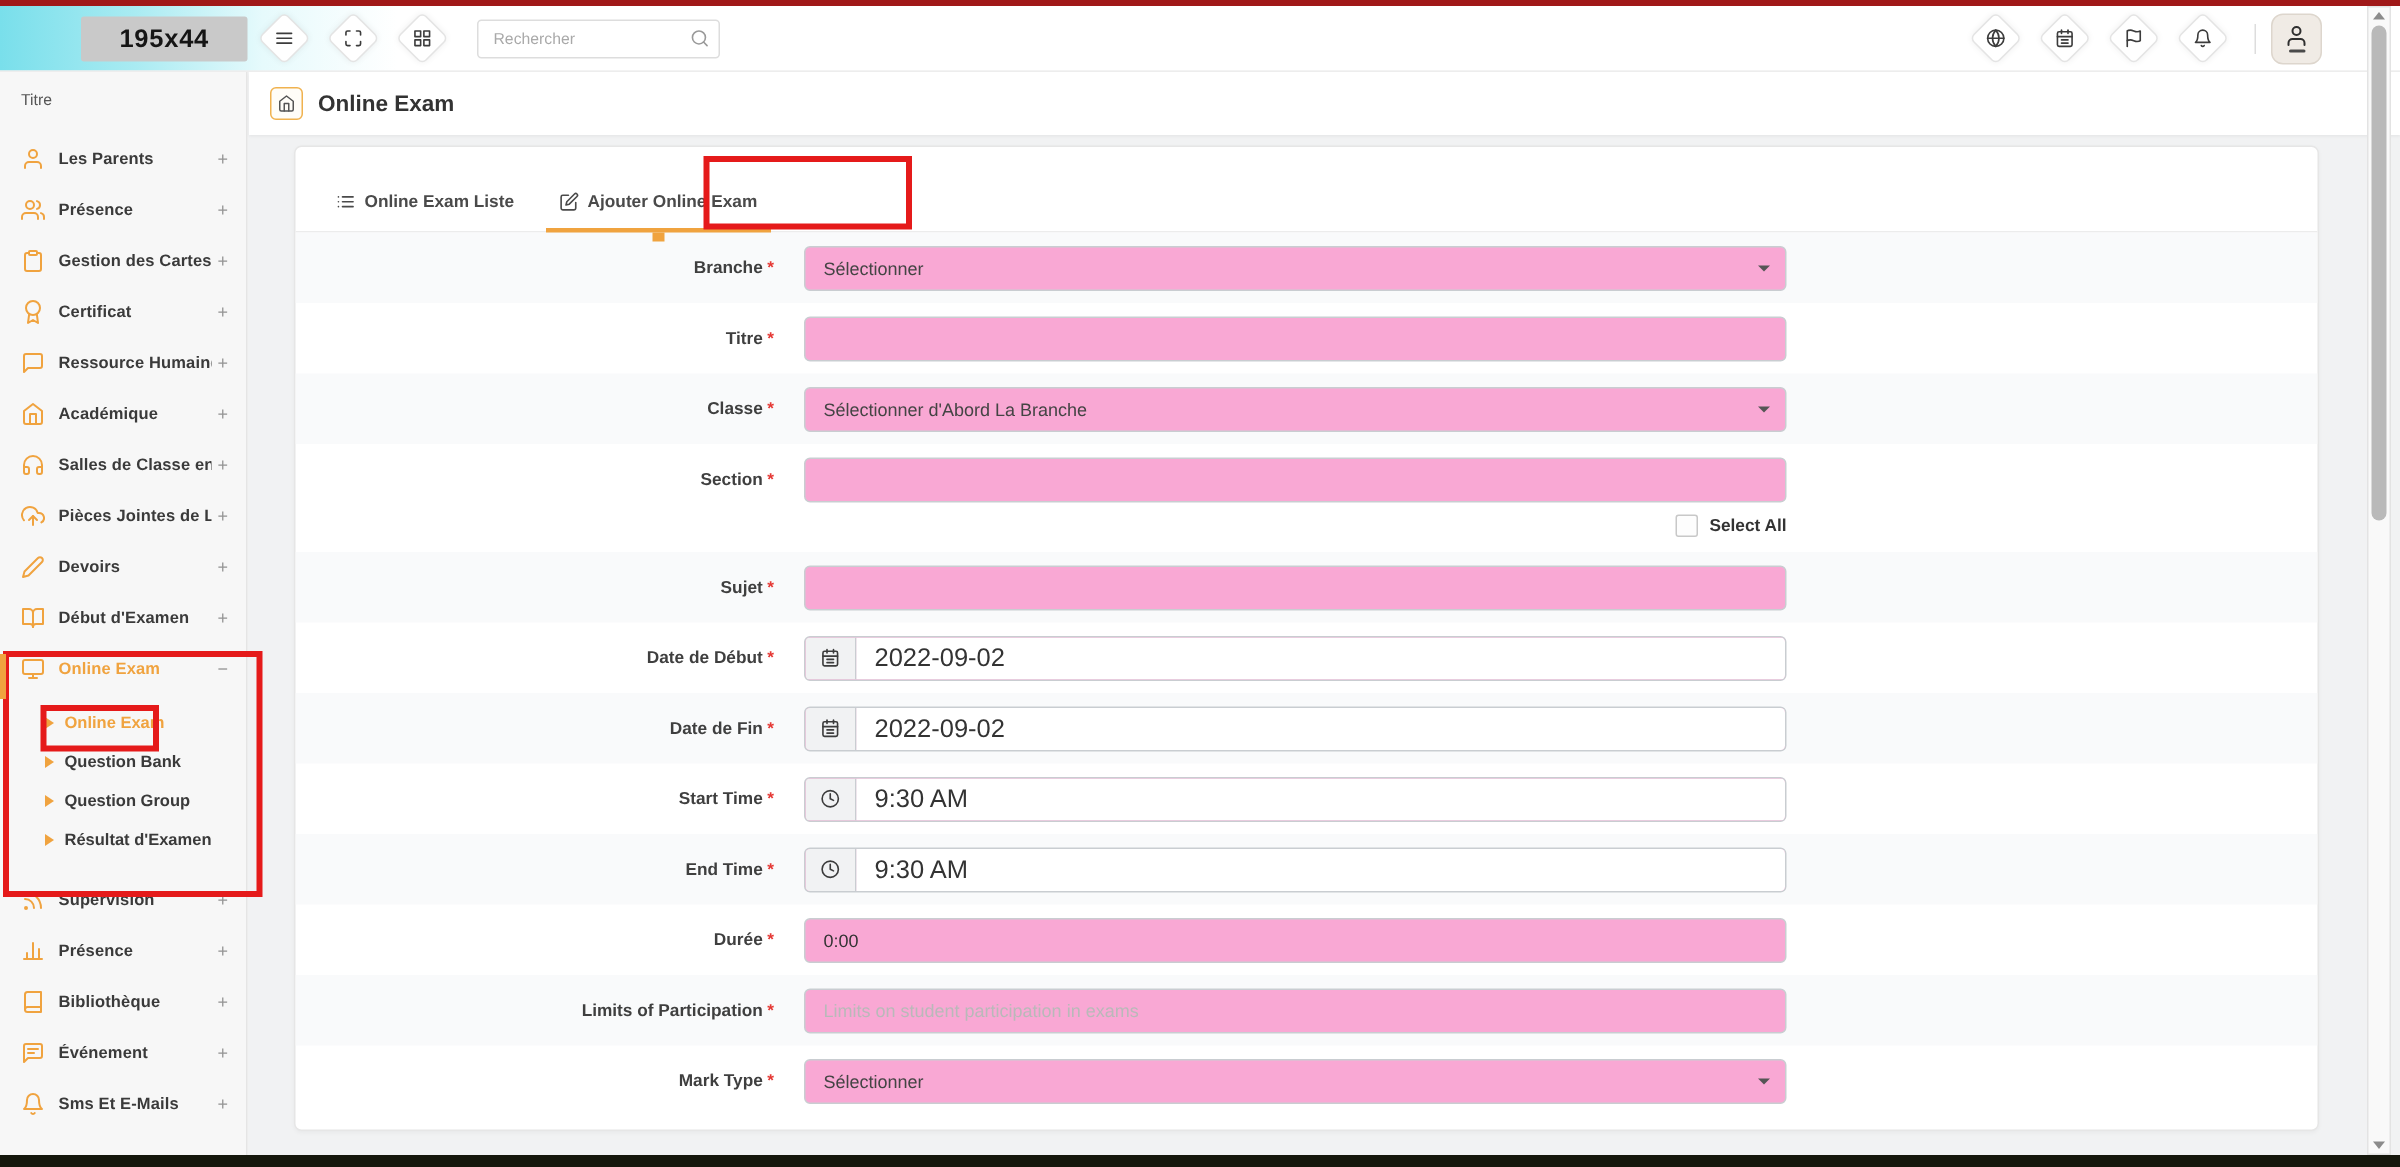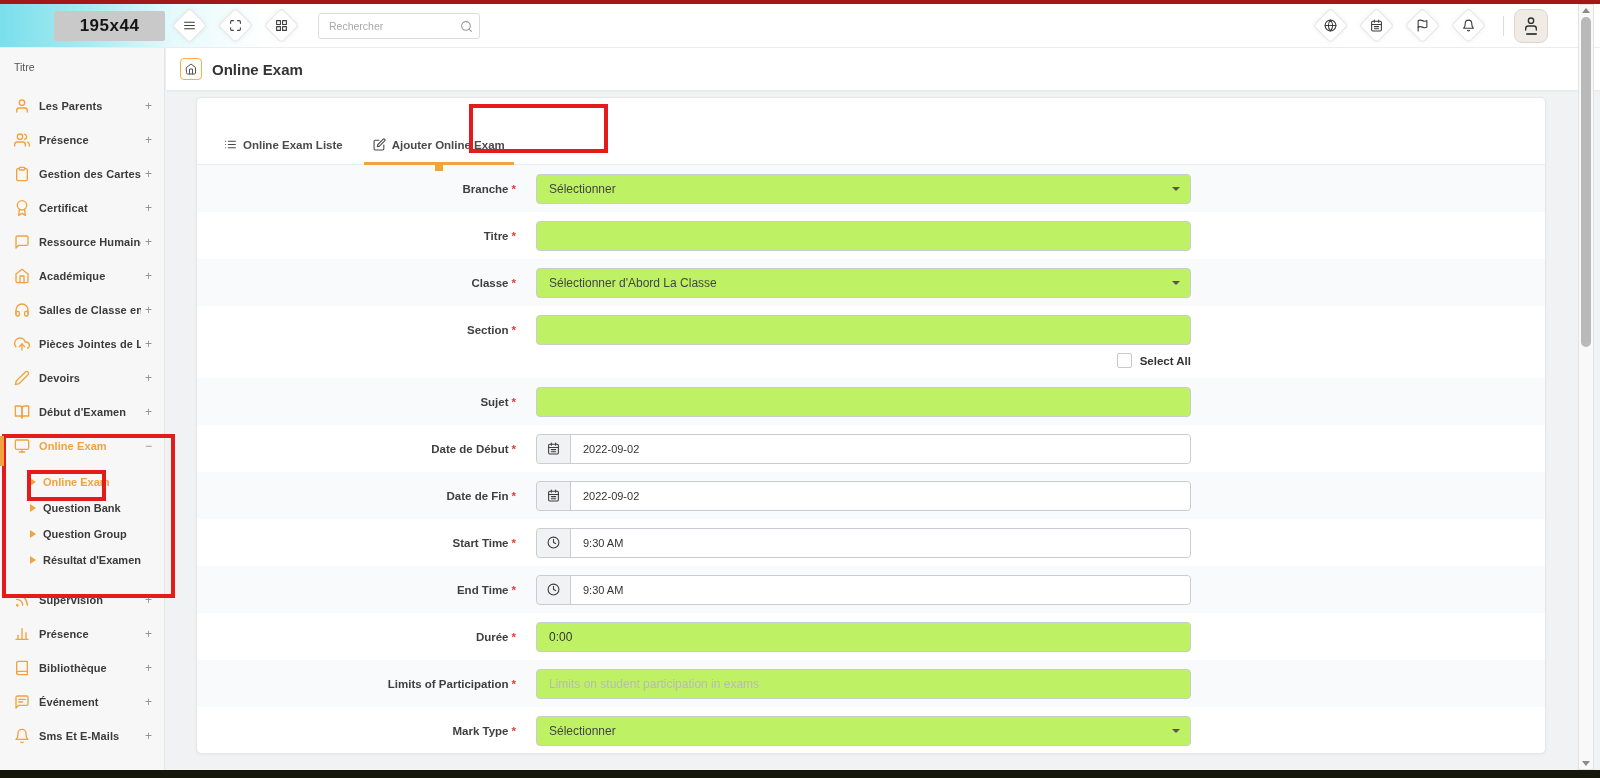--- a/index.html
+++ b/index.html
@@ -61,47 +61,47 @@
     box-shadow:0 1px 2px rgba(0,0,0,.05); padding-left:14px; }
   .home-chip { width:22px; height:22px; border:1px solid #f0b24f; border-radius:4px; background:#fffdf8;
     display:flex; align-items:center; justify-content:center; color:#555; }
   .home-chip svg { width:12px; height:12px; }
   .page-title { font-size:15px; font-weight:700; color:#333; margin-left:10px; }
 
   .card { position:absolute; left:30px; top:49px; width:1350px; height:657px; background:#fff;
     border:1px solid #e6e6e6; border-radius:5px; box-shadow:0 1px 3px rgba(0,0,0,.04); overflow:hidden; }
 
   
-  .tabs { display:flex; align-items:flex-end; padding:9px 0 0 12px; height:67px; border-bottom:1px solid #ececec; }
+  .tabs { display:flex; align-items:flex-end; padding:9px 0 0 12px; height:57px; border-bottom:1px solid #ececec; }
   .tab { position:relative; display:inline-flex; align-items:center; gap:6px; padding:10px 15px 13px; cursor:pointer; }
   .tab-icon { width:13px; height:13px; color:#4a4a4a; }
   .tab-icon svg { width:100%; height:100%; display:block; }
   .tab-label { font-size:11.5px; font-weight:700; color:#4a4a4a; white-space:nowrap; }
   .tab.active::after { content:""; position:absolute; left:6px; right:6px; bottom:-1px; height:3px; background:var(--accent,#f0a33f); }
   .tab.active::before { content:""; position:absolute; left:50%; margin-left:-4px; bottom:-7px; width:8px; height:6px; background:var(--accent,#f0a33f); }
 
   
   .form-row { display:flex; align-items:center; min-height:47px; }
   .form-row.shade { background:#f9fafb; }
   .form-row.tall { min-height:72px; align-items:flex-start; }
   .f-label { width:319px; flex:none; text-align:right; font-size:11.5px; font-weight:700; color:#3f3f3f; padding-right:0; }
   .form-row.tall .f-label { padding-top:18px; }
   .req { color:#e53935; margin-left:3px; font-weight:700; }
   .f-control { width:655px; flex:none; margin-left:20px; }
   .form-row.tall .f-control { padding-top:9px; }
-  .f-input, .f-select, .f-group { width:100%; height:30px; border:1px solid #c9cdd1; border-radius:4px; background:#bef264; }
+  .f-input, .f-select, .f-group { width:100%; height:30px; border:1px solid #c9cdd1; border-radius:4px; background:#f9a8d4; }
   .f-input { padding:0 12px; font-size:12px; color:#333; outline:none; font-family:inherit; display:block; }
   .f-input::placeholder { color:#b9b9b9; }
   .f-select { display:flex; align-items:center; padding:0 10px 0 12px; cursor:pointer; }
   .f-select .val { flex:1; font-size:12px; color:#444; }
   .caret { width:0; height:0; border:4px solid transparent; border-top-color:#555; margin-top:4px; flex:none; }
   .f-group { display:flex; overflow:hidden; padding:0; }
   .f-prefix { width:34px; flex:none; background:#f1f2f3; border-right:1px solid #c9cdd1; display:flex; align-items:center; justify-content:center; color:#3c3c3c; cursor:pointer; }
   .f-prefix svg { width:13px; height:13px; }
-  .f-group input { flex:1; border:none; outline:none; padding:0 12px; font-size:11px; color:#333; font-family:inherit; background:#fff; }
+  .f-group input { flex:1; border:none; outline:none; padding:0 12px; font-size:17px; color:#333; font-family:inherit; background:#fff; }
   .select-all-row { display:flex; align-items:center; justify-content:flex-end; gap:8px; margin-top:8px; }
   .checkbox { width:15px; height:15px; border:1px solid #c8c8c8; border-radius:2px; background:#fdfdfd; cursor:pointer; flex:none; }
   .select-all-label { font-size:11.5px; font-weight:700; color:#333; }
 
   
   .ann { position:absolute; border:4px solid var(--ann-red,#e51a1a); z-index:40; pointer-events:none; }
   .ann-sb-group { left:2px; top:434px; width:173px; height:164px; }
   .ann-sb-item { left:27px; top:470px; width:79px; height:31px; }
   .ann-tab { left:469px; top:104px; width:139px; height:49px; }
   .active-strip { position:absolute; left:0; top:436px; width:4px; height:30px; background:var(--accent,#f0a33f); z-index:41; }
@@ -451,21 +451,21 @@
             <div class="form-row">
               <label class="f-label">Titre<span class="req">*</span></label>
               <div class="f-control">
                 <input class="f-input" type="text" style="">
               </div>
             </div>
             <div class="form-row shade">
               <label class="f-label">Classe<span class="req">*</span></label>
               <div class="f-control">
                 <div class="f-select">
-                  <span class="val">Sélectionner d'Abord La Classe</span>
+                  <span class="val">Sélectionner d'Abord La Branche</span>
                   <span class="caret"></span>
                 </div>
               </div>
             </div>
             <div class="form-row tall">
               <label class="f-label">Section<span class="req">*</span></label>
               <div class="f-control">
                 <input class="f-input" type="text" style="">
                 <div class="select-all-row">
                   <span class="checkbox"></span>

